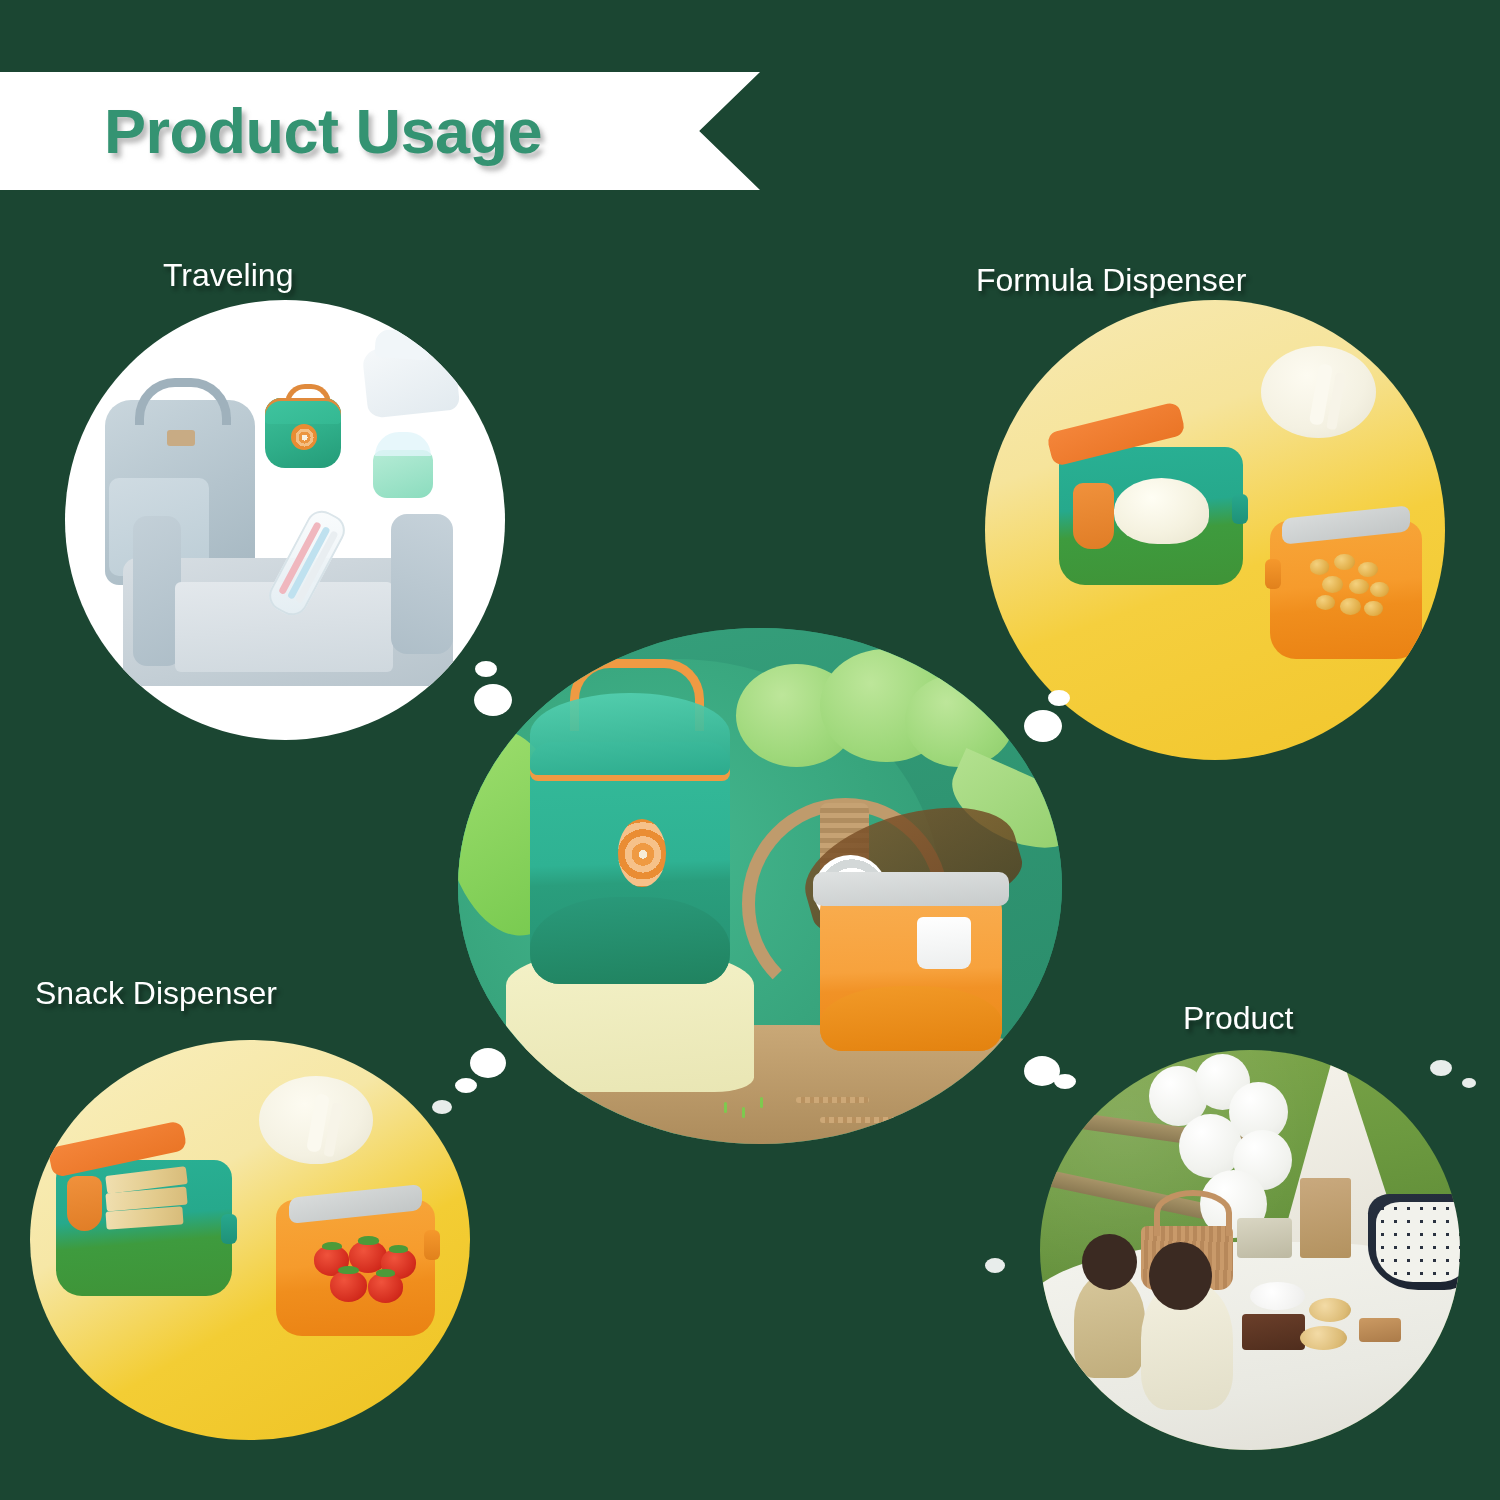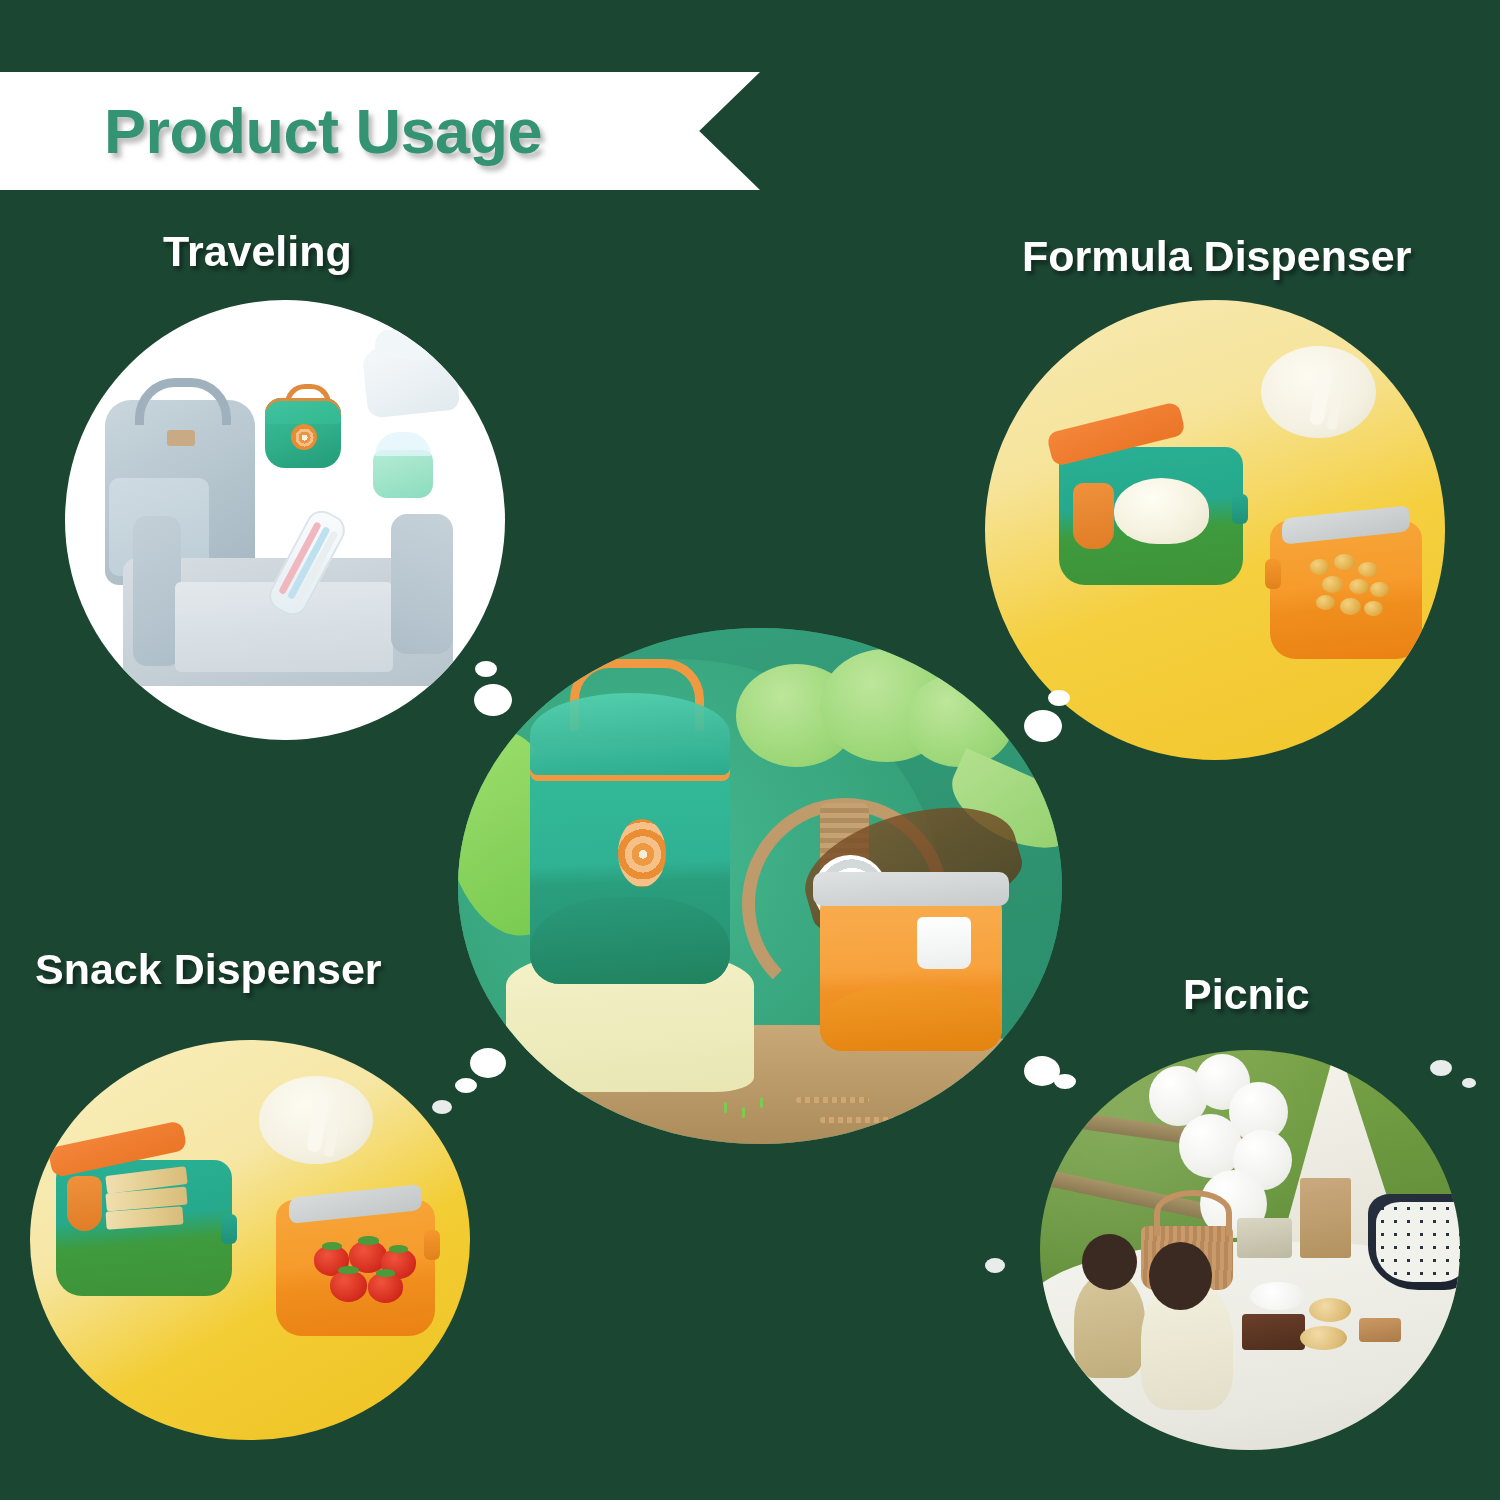--- a/index.html
+++ b/index.html
@@ -34,28 +34,29 @@
     font-weight: bold;
     color: #349372;
     letter-spacing: -0.5px;
     text-shadow: 4px 5px 5px rgba(120,120,120,0.50);
     white-space: nowrap;
   }
 
   
   .label {
     position: absolute;
-    font-size: 43px;
-    font-weight: bold;
+    font-size: 32px;
+    font-weight: normal;
     color: #ffffff;
     white-space: nowrap;
     text-shadow: 3px 4px 4px rgba(0,0,0,0.40);
+    margin-top: 30px;
   }
   .label-traveling   { left: 163px;  top: 227px; }
-  .label-formula     { left: 1022px; top: 232px; }
+  .label-formula     { left: 976px; top: 232px; }
   .label-snack       { left: 35px;   top: 945px; }
   .label-picnic      { left: 1183px; top: 970px; }
 
   
   .circle {
     position: absolute;
     border-radius: 50%;
     overflow: hidden;
   }
   .circle-traveling {
@@ -409,21 +410,21 @@
 </head>
 <body>
 
 <div class="ribbon">
   <div class="ribbon-title">Product Usage</div>
 </div>
 
 <div class="label label-traveling">Traveling</div>
 <div class="label label-formula">Formula Dispenser</div>
 <div class="label label-snack">Snack Dispenser</div>
-<div class="label label-picnic">Picnic</div>
+<div class="label label-picnic">Product</div>
 
 <div class="circle circle-traveling">
   <div class="scene">
     <div class="tv-backpack">
       <div class="tv-bp-pocket"></div>
       <div class="tv-bp-tag"></div>
     </div>
     <div class="tv-bed">
       <div class="tv-bed-side"></div>
       <div class="tv-bed-inner"></div>

